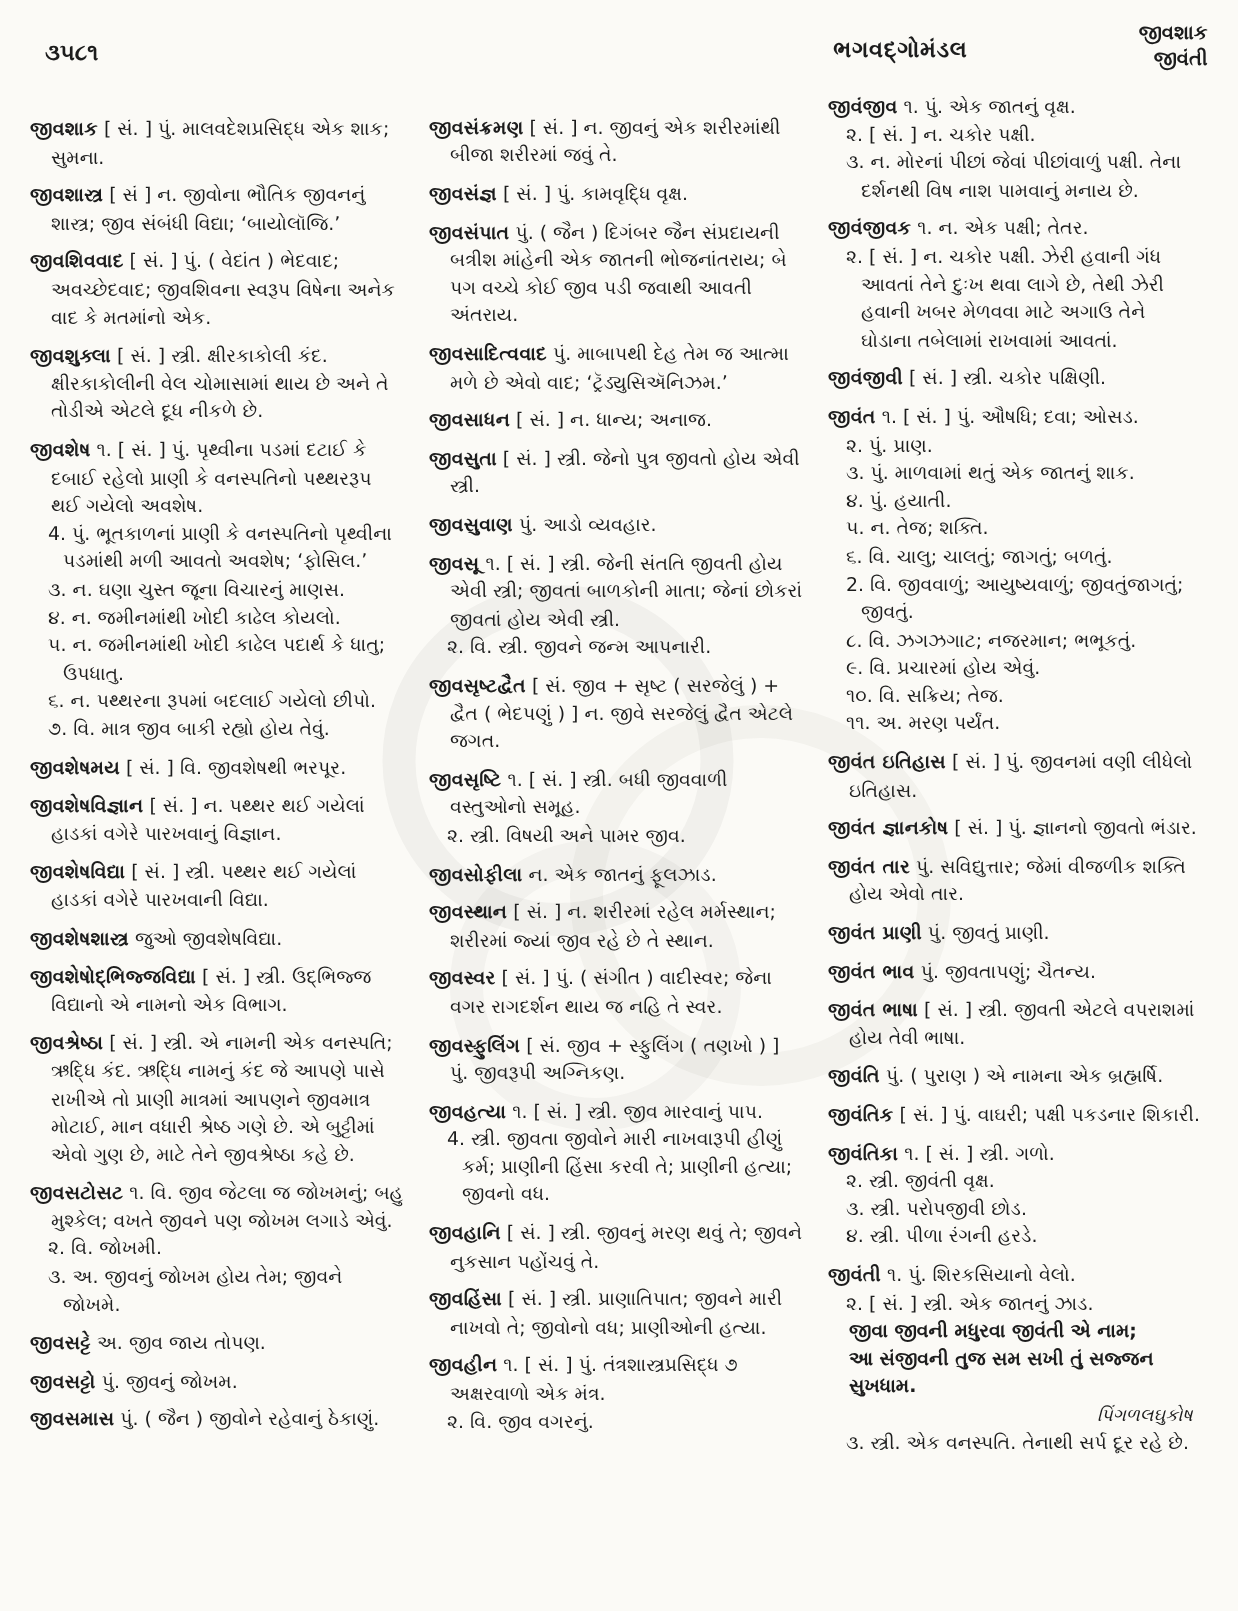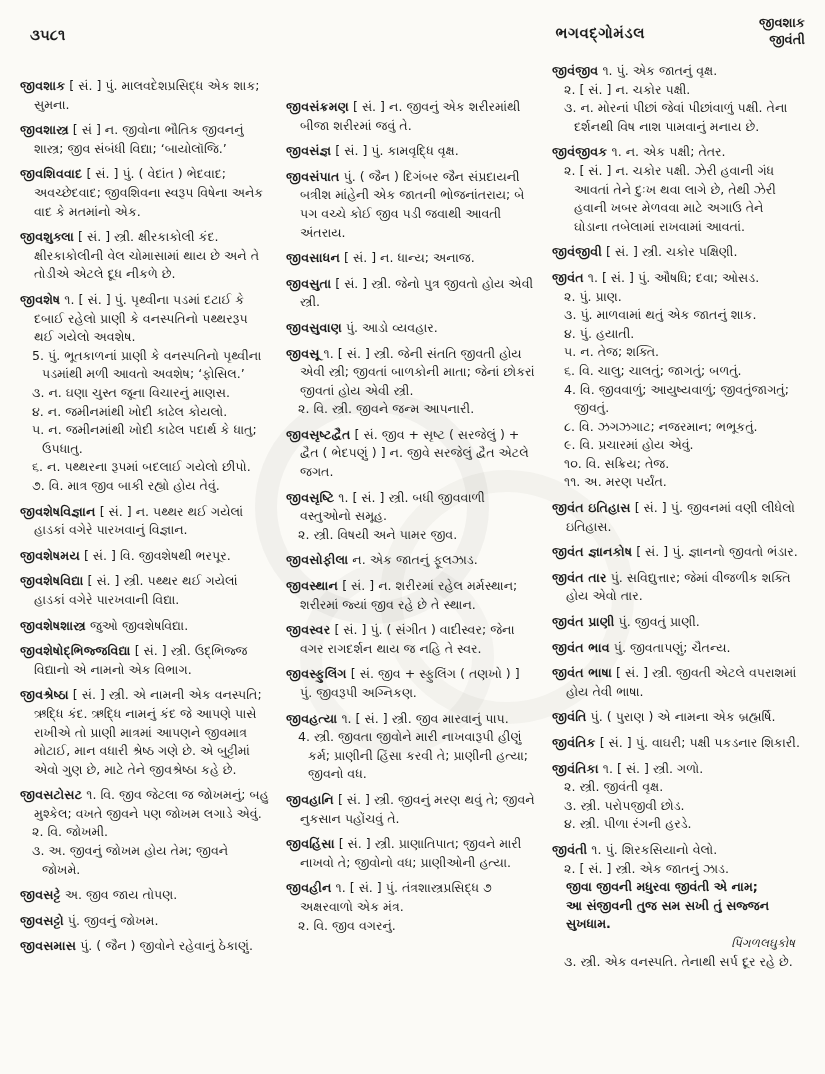--- a/index.html
+++ b/index.html
@@ -57,32 +57,32 @@
           <p class="hw-line"><span class="headword">જીવશાસ્ત્ર</span> <span class="body">[ સં ] ન. જીવોના ભૌતિક જીવનનું શાસ્ત્ર; જીવ સંબંધી વિદ્યા; ‘બાયોલૉજિ.’</span></p>
         </div>
         <div class="entry">
           <p class="hw-line"><span class="headword">જીવશિવવાદ</span> <span class="body">[ સં. ] પું. ( વેદાંત ) ભેદવાદ; અવચ્છેદવાદ; જીવશિવના સ્વરૂપ વિષેના અનેક વાદ કે મતમાંનો એક.</span></p>
         </div>
         <div class="entry">
           <p class="hw-line"><span class="headword">જીવશુક્લા</span> <span class="body">[ સં. ] સ્ત્રી. ક્ષીરકાકોલી કંદ. ક્ષીરકાકોલીની વેલ ચોમાસામાં થાય છે અને તે તોડીએ એટલે દૂધ નીકળે છે.</span></p>
         </div>
         <div class="entry">
           <p class="hw-line"><span class="headword">જીવશેષ</span> <span class="body">૧. [ સં. ] પું. પૃથ્વીના પડમાં દટાઈ કે દબાઈ રહેલો પ્રાણી કે વનસ્પતિનો પથ્થરરૂપ થઈ ગયેલો અવશેષ.</span></p>
-          <p class="sense">5. પું. ભૂતકાળનાં પ્રાણી કે વનસ્પતિનો પૃથ્વીના પડમાંથી મળી આવતો અવશેષ; ‘ફોસિલ.’</p>
+          <p class="sense">4. પું. ભૂતકાળનાં પ્રાણી કે વનસ્પતિનો પૃથ્વીના પડમાંથી મળી આવતો અવશેષ; ‘ફોસિલ.’</p>
           <p class="sense">૩. ન. ઘણા ચુસ્ત જૂના વિચારનું માણસ.</p>
           <p class="sense">૪. ન. જમીનમાંથી ખોદી કાઢેલ કોયલો.</p>
           <p class="sense">૫. ન. જમીનમાંથી ખોદી કાઢેલ પદાર્થ કે ધાતુ; ઉપધાતુ.</p>
           <p class="sense">૬. ન. પથ્થરના રૂપમાં બદલાઈ ગયેલો છીપો.</p>
           <p class="sense">૭. વિ. માત્ર જીવ બાકી રહ્યો હોય તેવું.</p>
         </div>
         <div class="entry">
+          <p class="hw-line"><span class="headword">જીવશેષમય</span> <span class="body">[ સં. ] વિ. જીવશેષથી ભરપૂર.</span></p>
+        </div>
+        <div class="entry">
           <p class="hw-line"><span class="headword">જીવશેષવિજ્ઞાન</span> <span class="body">[ સં. ] ન. પથ્થર થઈ ગયેલાં હાડકાં વગેરે પારખવાનું વિજ્ઞાન.</span></p>
-        </div>
-        <div class="entry">
-          <p class="hw-line"><span class="headword">જીવશેષમય</span> <span class="body">[ સં. ] વિ. જીવશેષથી ભરપૂર.</span></p>
         </div>
         <div class="entry">
           <p class="hw-line"><span class="headword">જીવશેષવિદ્યા</span> <span class="body">[ સં. ] સ્ત્રી. પથ્થર થઈ ગયેલાં હાડકાં વગેરે પારખવાની વિદ્યા.</span></p>
         </div>
         <div class="entry">
           <p class="hw-line"><span class="headword">જીવશેષશાસ્ત્ર</span> <span class="body">જુઓ જીવશેષવિદ્યા.</span></p>
         </div>
         <div class="entry">
           <p class="hw-line"><span class="headword">જીવશેષોદ્‌ભિજ્જવિદ્યા</span> <span class="body">[ સં. ] સ્ત્રી. ઉદ્‌ભિજ્જ વિદ્યાનો એ નામનો એક વિભાગ.</span></p>
         </div>
@@ -107,20 +107,23 @@
     <div class="rule"></div>
     <div class="col">
         <div class="entry">
           <p class="hw-line"><span class="headword">જીવસંક્રમણ</span> <span class="body">[ સં. ] ન. જીવનું એક શરીરમાંથી બીજા શરીરમાં જવું તે.</span></p>
         </div>
         <div class="entry">
           <p class="hw-line"><span class="headword">જીવસંજ્ઞ</span> <span class="body">[ સં. ] પું. કામવૃદ્ધિ વૃક્ષ.</span></p>
         </div>
         <div class="entry">
           <p class="hw-line"><span class="headword">જીવસંપાત</span> <span class="body">પું. ( જૈન ) દિગંબર જૈન સંપ્રદાયની બત્રીશ માંહેની એક જાતની ભોજનાંતરાય; બે પગ વચ્ચે કોઈ જીવ પડી જવાથી આવતી અંતરાય.</span></p>
+        </div>
+        <div class="entry">
+          <p class="hw-line"><span class="headword">જીવસાદિત્વવાદ</span> <span class="body">પું. માબાપથી દેહ તેમ જ આત્મા મળે છે એવો વાદ; ‘ટ્રૅડ્યુસિઍનિઝમ.’</span></p>
         </div>
         <div class="entry">
           <p class="hw-line"><span class="headword">જીવસાધન</span> <span class="body">[ સં. ] ન. ધાન્ય; અનાજ.</span></p>
         </div>
         <div class="entry">
           <p class="hw-line"><span class="headword">જીવસુતા</span> <span class="body">[ સં. ] સ્ત્રી. જેનો પુત્ર જીવતો હોય એવી સ્ત્રી.</span></p>
         </div>
         <div class="entry">
           <p class="hw-line"><span class="headword">જીવસુવાણ</span> <span class="body">પું. આડો વ્યવહાર.</span></p>
         </div>
@@ -176,21 +179,21 @@
         <div class="entry">
           <p class="hw-line"><span class="headword">જીવંજીવી</span> <span class="body">[ સં. ] સ્ત્રી. ચકોર પક્ષિણી.</span></p>
         </div>
         <div class="entry">
           <p class="hw-line"><span class="headword">જીવંત</span> <span class="body">૧. [ સં. ] પું. ઔષધિ; દવા; ઓસડ.</span></p>
           <p class="sense">૨. પું. પ્રાણ.</p>
           <p class="sense">૩. પું. માળવામાં થતું એક જાતનું શાક.</p>
           <p class="sense">૪. પું. હયાતી.</p>
           <p class="sense">૫. ન. તેજ; શક્તિ.</p>
           <p class="sense">૬. વિ. ચાલુ; ચાલતું; જાગતું; બળતું.</p>
-          <p class="sense">4. વિ. જીવવાળું; આયુષ્યવાળું; જીવતુંજાગતું; જીવતું.</p>
+          <p class="sense">2. વિ. જીવવાળું; આયુષ્યવાળું; જીવતુંજાગતું; જીવતું.</p>
           <p class="sense">૮. વિ. ઝગઝગાટ; નજરમાન; ભભૂકતું.</p>
           <p class="sense">૯. વિ. પ્રચારમાં હોય એવું.</p>
           <p class="sense">૧૦. વિ. સક્રિય; તેજ.</p>
           <p class="sense">૧૧. અ. મરણ પર્યંત.</p>
         </div>
         <div class="entry">
           <p class="hw-line"><span class="headword">જીવંત ઇતિહાસ</span> <span class="body">[ સં. ] પું. જીવનમાં વણી લીધેલો ઇતિહાસ.</span></p>
         </div>
         <div class="entry">
           <p class="hw-line"><span class="headword">જીવંત જ્ઞાનકોષ</span> <span class="body">[ સં. ] પું. જ્ઞાનનો જીવતો ભંડાર.</span></p>

